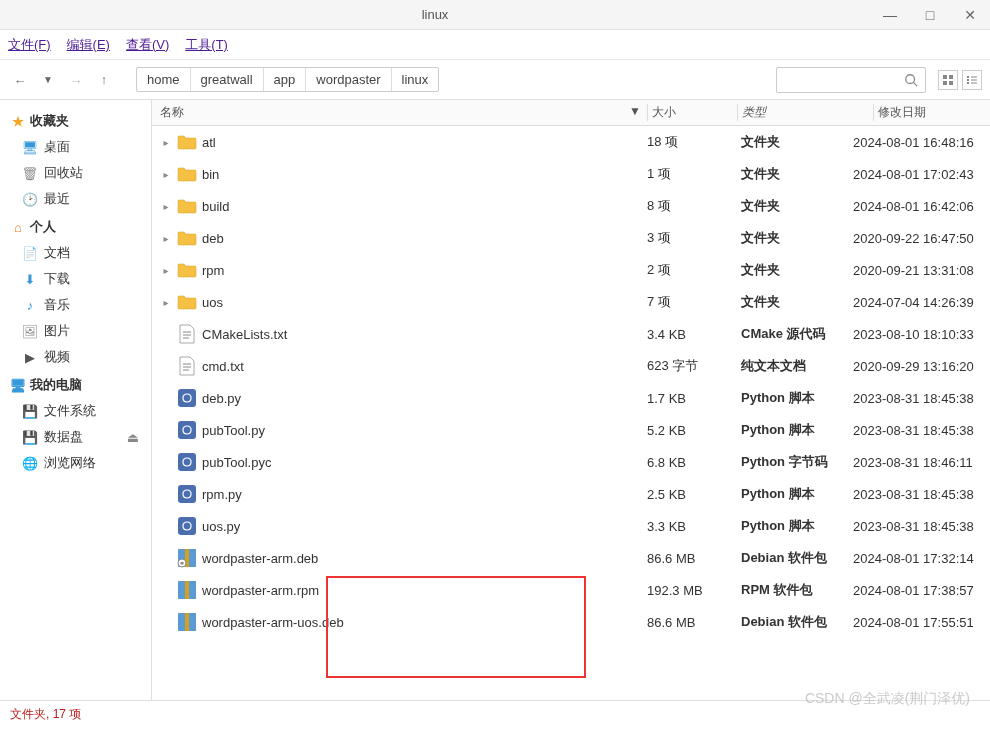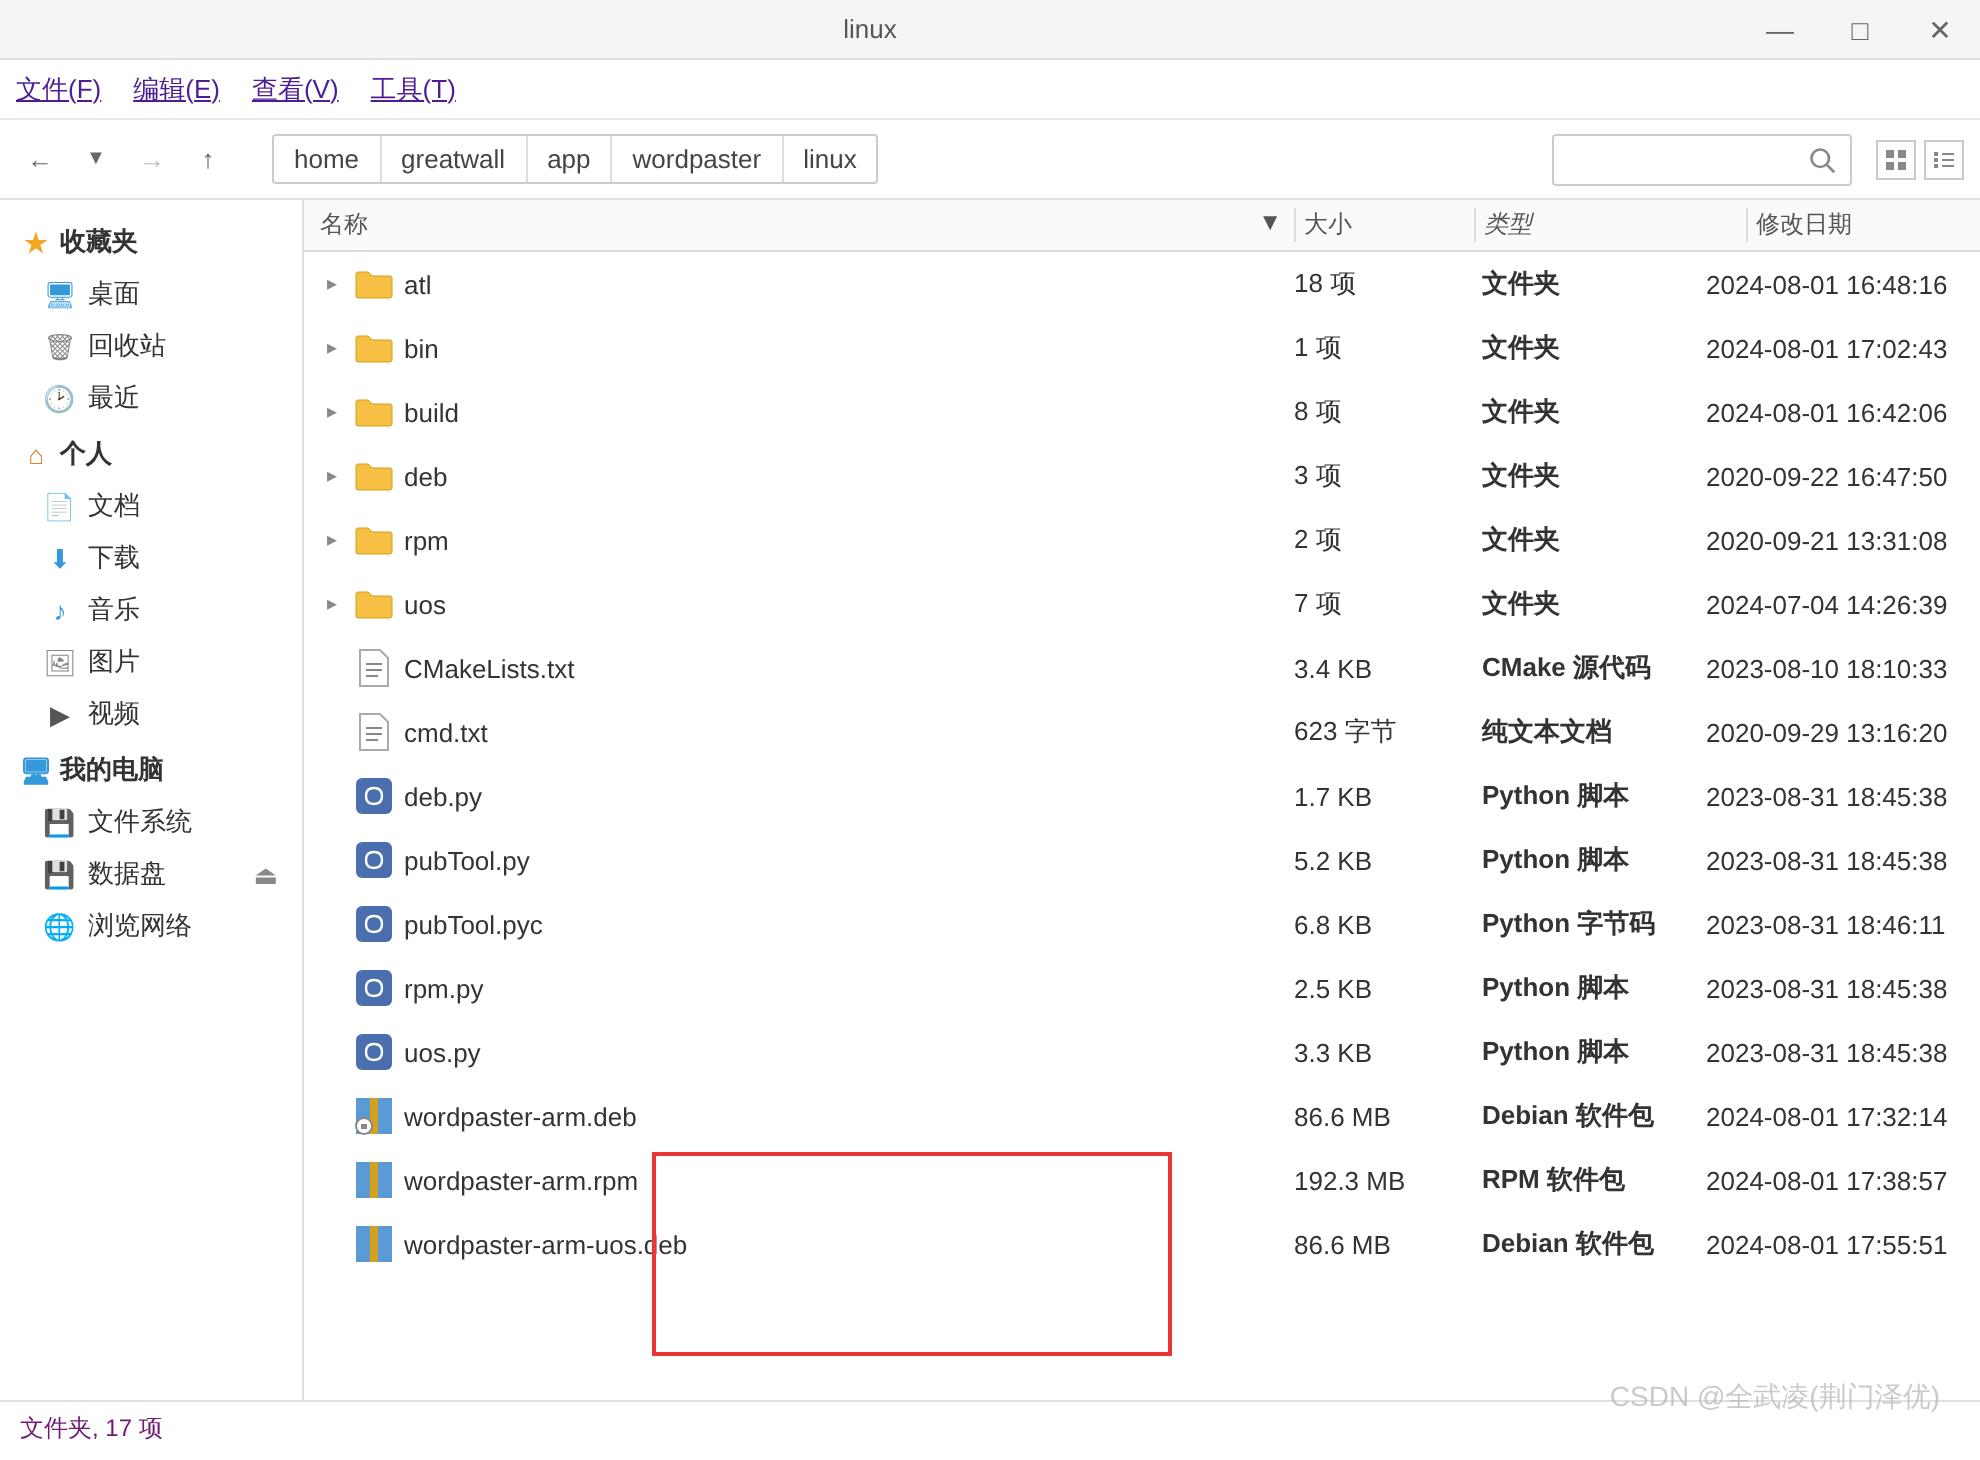--- a/index.html
+++ b/index.html
@@ -35,21 +35,21 @@
 .col-date { flex: 1; padding-left: 4px; }
 .col-name-hdr { flex: 0 0 495px; padding-left: 8px; display:flex; }
 .col-name-hdr span:first-child { flex:1; }
 .col-size-hdr { flex: 0 0 90px; padding-left: 4px; border-left:1px solid #ddd; }
 .col-type-hdr { flex: 0 0 112px; padding-left: 4px; border-left:1px solid #ddd;font-style:italic; }
 .col-date-hdr { flex: 1; padding-left: 4px; border-left:1px solid #ddd;margin-left:24px; }
 .expand { width: 12px; color: #888; font-size: 10px; text-align: center; }
 .file-icon { width: 22px; height: 22px; display: flex; align-items: center; justify-content: center; }
 .folder-svg { width: 20px; height: 18px; }
 .redbox { position: absolute; border: 2px solid #e33; left: 174px; top: 450px; width: 260px; height: 102px; pointer-events: none; }
-.statusbar { height: 28px; border-top: 1px solid #e0e0e0; display: flex; align-items: center; padding: 0 10px; color: #701a75; font-size: 12px; }
+.statusbar { height: 28px; border-top: 1px solid #e0e0e0; display: flex; align-items: center; padding: 0 10px; color: #b91c1c; font-size: 12px; }
 .watermark { position: absolute; bottom: 22px; right: 20px; color: rgba(180,180,180,0.7); font-size: 14px; pointer-events: none; }
 </style>
 </head>
 <body>
 
 <div class="titlebar">
   <div class="title">linux</div>
   <div class="controls">
     <div>—</div>
     <div>□</div>

